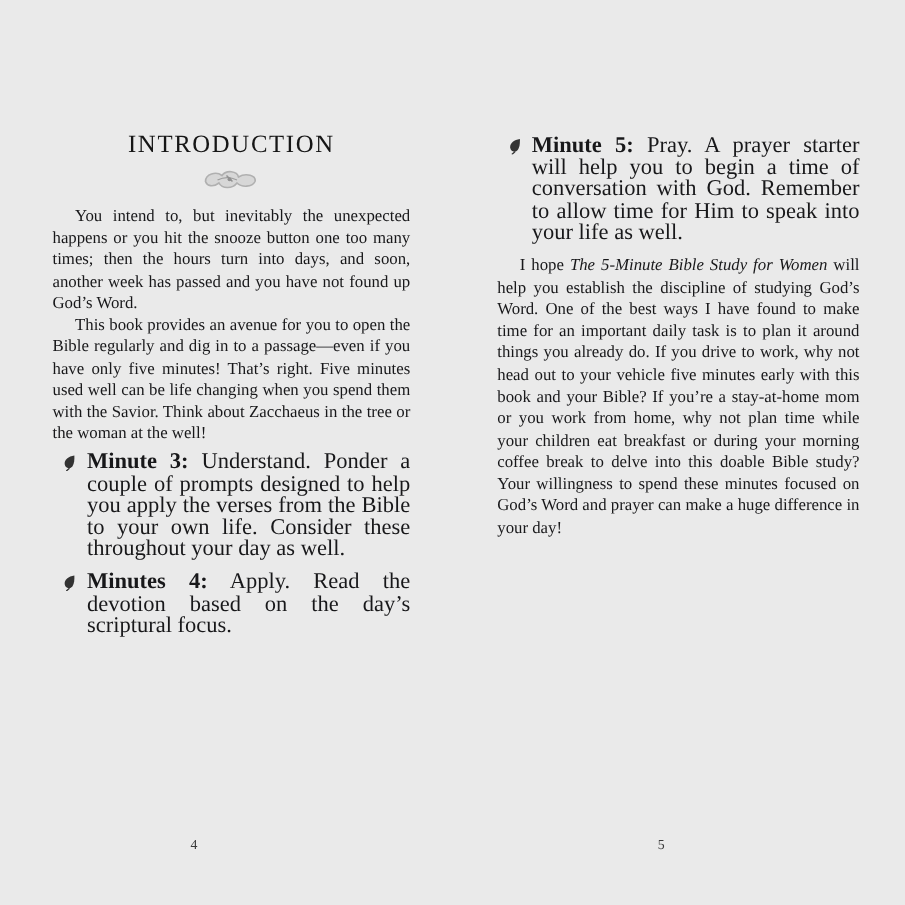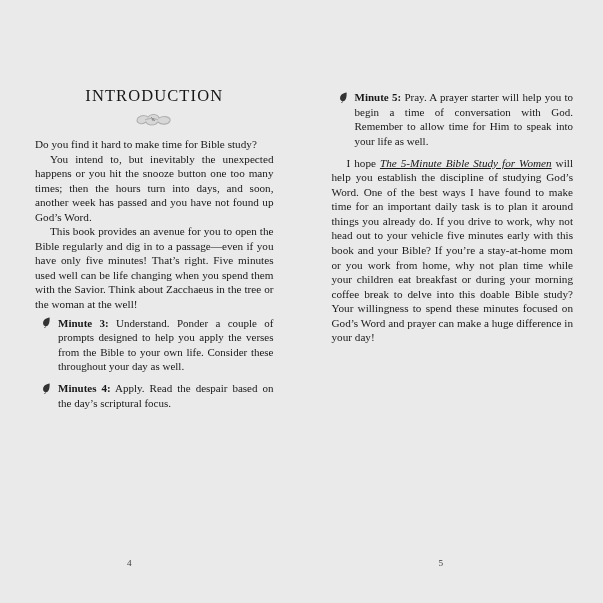--- a/index.html
+++ b/index.html
@@ -66,38 +66,38 @@
 
   ul.list {
     list-style: none;
     margin: 4px 0 0 0;
     padding: 0;
   }
   ul.list li {
     position: relative;
     margin: 0 0 7.5px 0;
     padding-left: 23px;
-    font-size: 11px;
+    font-size: 15px;
     line-height: 14.55px;
     text-align: justify;
     color: #18181a;
   }
   ul.list li:last-child { margin-bottom: 0; }
 
   .leaf-bullet {
     position: absolute;
     left: 7px;
     top: 1.5px;
     width: 9px;
     height: 11px;
     opacity: 0.88;
   }
 
   .list-term { font-weight: bold; }
-  .book-title { font-style: italic; text-decoration: underline; }
+  .book-title { font-style: italic; }
 
   .folio {
     position: absolute;
     bottom: 35px;
     font-size: 9.2px;
     color: #3a3a3a;
   }
   .folio-left  { left: 127px; }
   .folio-right { left: 137px; }
 </style>
@@ -114,42 +114,41 @@
       <svg viewBox="0 0 46 17" width="46" height="17" xmlns="http://www.w3.org/2000/svg">
         <g fill="none" stroke="#8d8d8d" stroke-width="1.1">
           <path d="M6 10 C6 5, 13 3, 17 6 C20 2, 27 3, 28 7 C33 4, 40 6, 39 10 C37 14, 30 14, 27 11 C24 15, 17 15, 15 11 C11 14, 7 13, 6 10 Z" fill="#b4b4b4" fill-opacity="0.55"></path>
           <path d="M14 9 C18 7, 23 7, 27 9" stroke="#6e6e6e" stroke-width="0.8"></path>
           <path d="M20 6 L24 10" stroke="#5e5e5e" stroke-width="1"></path>
         </g>
         <circle cx="22" cy="8.5" r="1.3" fill="#5a5a5a"></circle>
       </svg>
     </span>
 
-    <p class="body">Do you find it hard to make time for Bible study?</p>
     <p class="body indent">You intend to, but inevitably the unexpected happens or you hit the snooze button one too many times; then the hours turn into days, and soon, another week has passed and you have not found up God’s Word.</p>
     <p class="body indent">This book provides an avenue for you to open the Bible regularly and dig in to a passage—even if you have only five minutes! That’s right. Five minutes used well can be life changing when you spend them with the Savior. Think about Zacchaeus in the tree or the woman at the well!</p>
 
     <ul class="list">
       <li>
         <span class="leaf-bullet">
           <svg viewBox="0 0 9 11" width="9" height="11" xmlns="http://www.w3.org/2000/svg">
             <path d="M7.6 0.6 C3.6 1.2, 0.8 3.4, 1.1 6.4 C1.3 8.2, 2.6 9.3, 4.2 9.1 C6.3 8.8, 7.8 6.6, 7.6 0.6 Z" fill="#1a1a1a"></path>
             <path d="M4.3 9.2 L2.2 11" stroke="#1a1a1a" stroke-width="0.9" fill="none"></path>
           </svg>
         </span>
         <span class="list-term">Minute 3:</span><span> Understand. Ponder a couple of prompts designed to help you apply the verses from the Bible to your own life. Consider these throughout your day as well.</span>
       </li>
       <li>
         <span class="leaf-bullet">
           <svg viewBox="0 0 9 11" width="9" height="11" xmlns="http://www.w3.org/2000/svg">
             <path d="M7.6 0.6 C3.6 1.2, 0.8 3.4, 1.1 6.4 C1.3 8.2, 2.6 9.3, 4.2 9.1 C6.3 8.8, 7.8 6.6, 7.6 0.6 Z" fill="#1a1a1a"></path>
             <path d="M4.3 9.2 L2.2 11" stroke="#1a1a1a" stroke-width="0.9" fill="none"></path>
           </svg>
         </span>
-        <span class="list-term">Minutes 4:</span><span> Apply. Read the despair based on the day’s scriptural focus.</span>
+        <span class="list-term">Minutes 4:</span><span> Apply. Read the devotion based on the day’s scriptural focus.</span>
       </li>
     </ul>
 
     <div class="folio folio-left">4</div>
   </div>
 
   <div class="page page-right">
 
     <ul class="list">
       <li>

